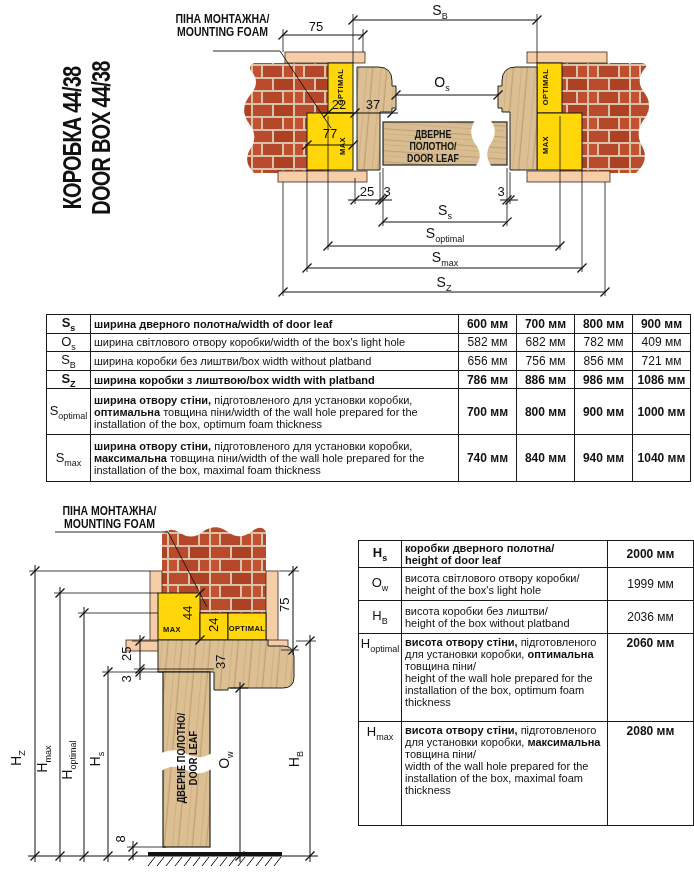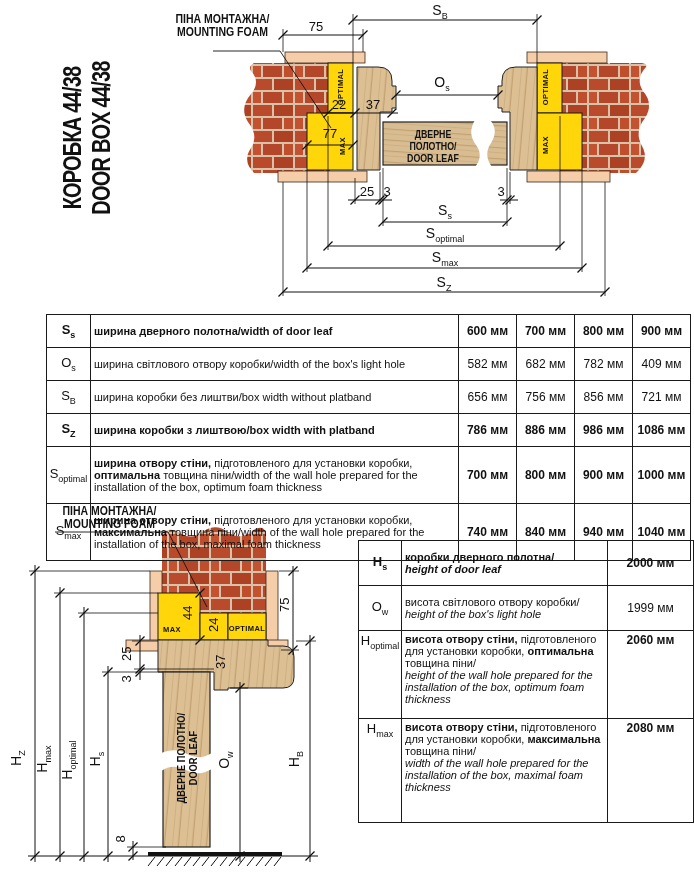--- a/index.html
+++ b/index.html
@@ -15,25 +15,25 @@
   .rot{transform:rotate(-90deg);transform-origin:center;}
   .rotc{transform:rotate(-90deg) scaleX(.88);transform-origin:center;}
   .title-block{position:absolute;left:-34px;top:108px;width:244px;height:60px;
                transform:rotate(-90deg);transform-origin:center;text-align:center;}
   .title-block .tline{display:block;font-size:25px;font-weight:700;letter-spacing:-1px;
                transform:scaleX(.8);transform-origin:center;white-space:nowrap;}
   .foamlbl{font-size:12.5px;font-weight:700;}
   .leaflbl{font-size:10.5px;font-weight:700;line-height:1.15;}
   .foamtag{font-size:7.5px;font-weight:700;letter-spacing:.4px;}
   table{border-collapse:collapse;table-layout:fixed;font-size:11px;color:#111;}
-  td{border:1px solid #1a1a1a;padding:10px 3px;vertical-align:middle;overflow:hidden;}
+  td{border:1px solid #1a1a1a;padding:1px 3px;vertical-align:middle;overflow:hidden;}
   td.symtd{text-align:center;font-size:13px;padding:0;}
   td.val{text-align:center;font-size:12px;padding:0 1px;}
   .b{font-weight:700;}
-  .en{display:block;font-style:italic;}
+  .en{display:block;}
   tr.rowb td{font-weight:700;}
   tr.valb td.val{font-weight:700;}
   tr.vt td{vertical-align:top;padding-top:2px;}
   .tbl{position:absolute;}
 </style>
 </head>
 <body>
 
 <div class="page">
 
@@ -352,20 +352,25 @@
           <tr class="rowb" style="height:23px">
     <td class="symtd"><span>H</span><sub>s</sub></td>
     <td class="dsc"><span class="b">коробки дверного полотна/</span><span></span><span class="b"></span><span></span><span class="en">height of door leaf</span></td>
     <td class="val">2000 мм</td>
   </tr>
   <tr style="height:33px">
     <td class="symtd"><span>O</span><sub>w</sub></td>
     <td class="dsc"><span class="b"></span><span>висота світлового отвору коробки/</span><span class="b"></span><span></span><span class="en">height of the box's light hole</span></td>
     <td class="val">1999 мм</td>
   </tr>
+  <tr style="height:33px">
+    <td class="symtd"><span>H</span><sub>B</sub></td>
+    <td class="dsc"><span class="b"></span><span>висота коробки без лиштви/</span><span class="b"></span><span></span><span class="en">height of the box without platband</span></td>
+    <td class="val">2036 мм</td>
+  </tr>
   <tr class="vt valb" style="height:88px">
     <td class="symtd"><span>H</span><sub>optimal</sub></td>
     <td class="dsc"><span class="b">висота отвору стіни, </span><span>підготовленого для установки коробки, </span><span class="b">оптимальна </span><span>товщина піни/</span><span class="en">height of the wall hole prepared for the installation of the box, optimum foam thickness</span></td>
     <td class="val">2060 мм</td>
   </tr>
   <tr class="vt valb" style="height:104px">
     <td class="symtd"><span>H</span><sub>max</sub></td>
     <td class="dsc"><span class="b">висота отвору стіни, </span><span>підготовленого для установки коробки, </span><span class="b">максимальна </span><span>товщина піни/</span><span class="en">width of the wall hole prepared for the installation of the box, maximal foam thickness</span></td>
     <td class="val">2080 мм</td>
   </tr>

